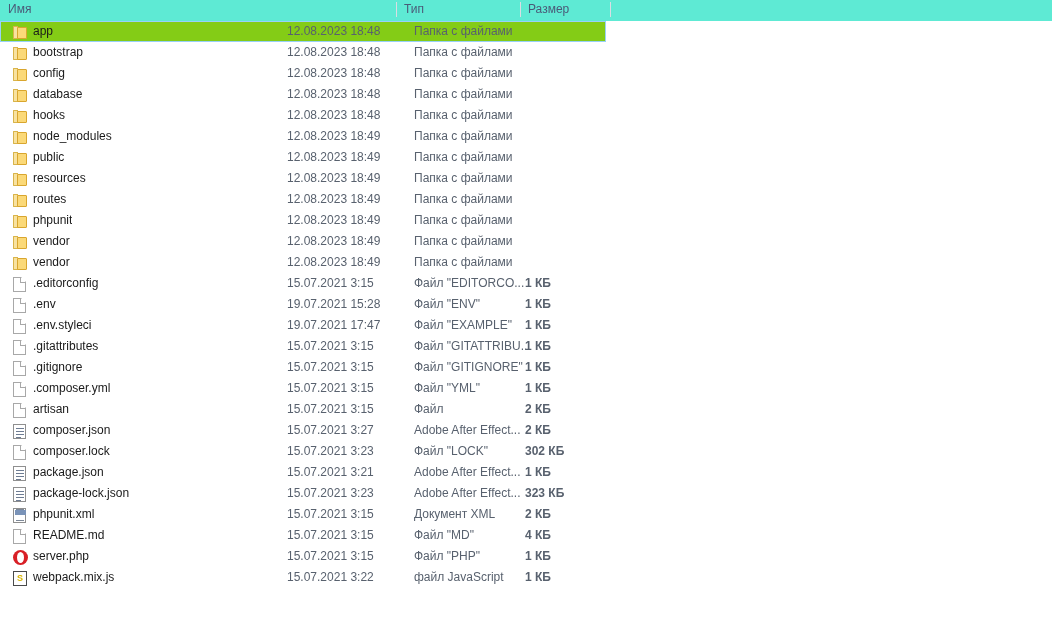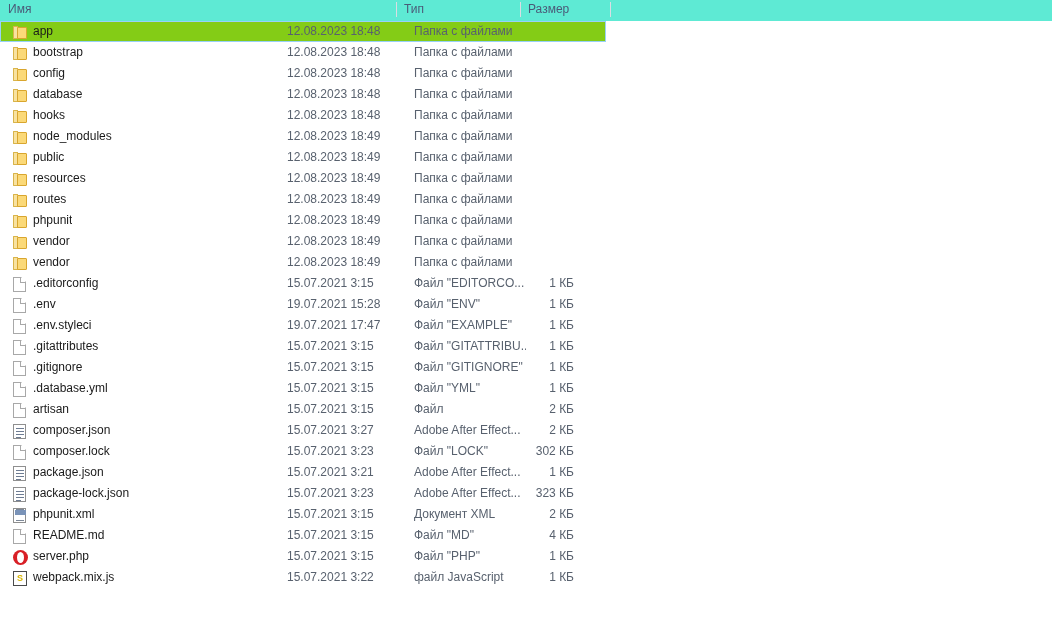--- a/index.html
+++ b/index.html
@@ -81,24 +81,25 @@
     left: 271px;
     color: #58616e;
     margin-left: 15px;
   }
   .cell-type {
     left: 413px;
     width: 112px;
     color: #58616e;
   }
   .cell-size {
-    left: 499px;
+    left: 524px;
     width: 74px;
-    text-align: right;
+    text-align: left;
     color: #58616e;
+    font-weight: bold;
   }
 
   
   .icon {
     position: absolute;
     left: 0;
     top: 3px;
     width: 16px;
     height: 14px;
     display: block;
@@ -387,21 +388,21 @@
       <div class="cell cell-type">Файл "GITATTRIBU...</div>
       <div class="cell cell-size">1 КБ</div>
     </div>
     <div class="row">
       <div class="cell cell-name"><span class="icon ic-doc"></span><span>.gitignore</span></div>
       <div class="cell cell-date">15.07.2021 3:15</div>
       <div class="cell cell-type">Файл "GITIGNORE"</div>
       <div class="cell cell-size">1 КБ</div>
     </div>
     <div class="row">
-      <div class="cell cell-name"><span class="icon ic-doc"></span><span>.database.yml</span></div>
+      <div class="cell cell-name"><span class="icon ic-doc"></span><span>.composer.yml</span></div>
       <div class="cell cell-date">15.07.2021 3:15</div>
       <div class="cell cell-type">Файл "YML"</div>
       <div class="cell cell-size">1 КБ</div>
     </div>
     <div class="row">
       <div class="cell cell-name"><span class="icon ic-doc"></span><span>artisan</span></div>
       <div class="cell cell-date">15.07.2021 3:15</div>
       <div class="cell cell-type">Файл</div>
       <div class="cell cell-size">2 КБ</div>
     </div>

